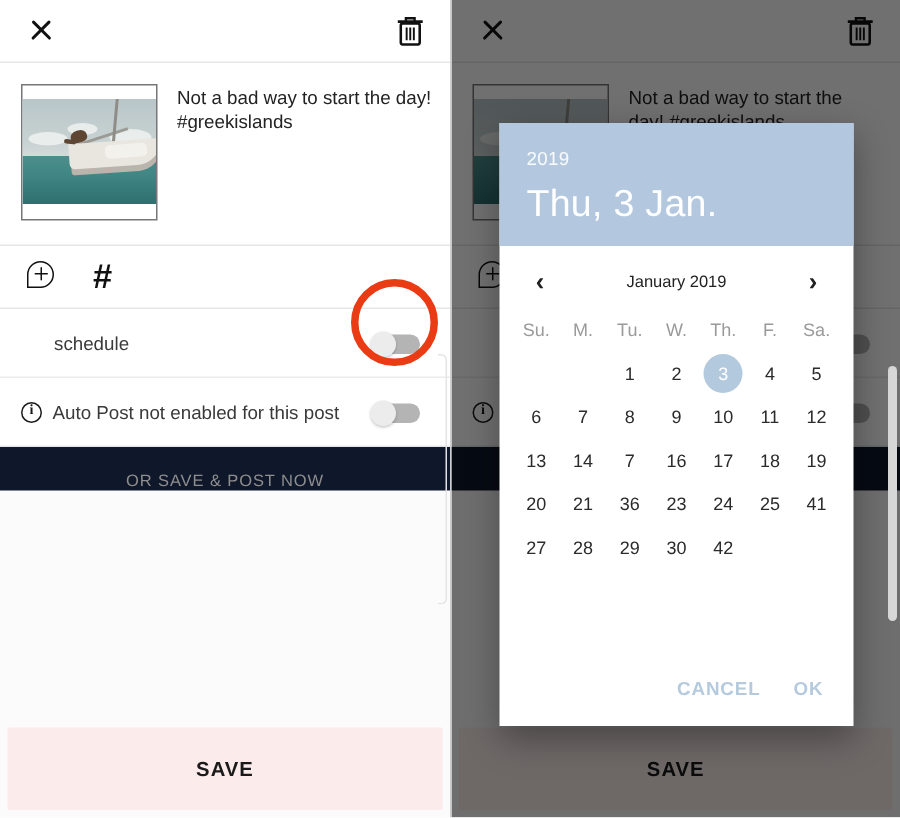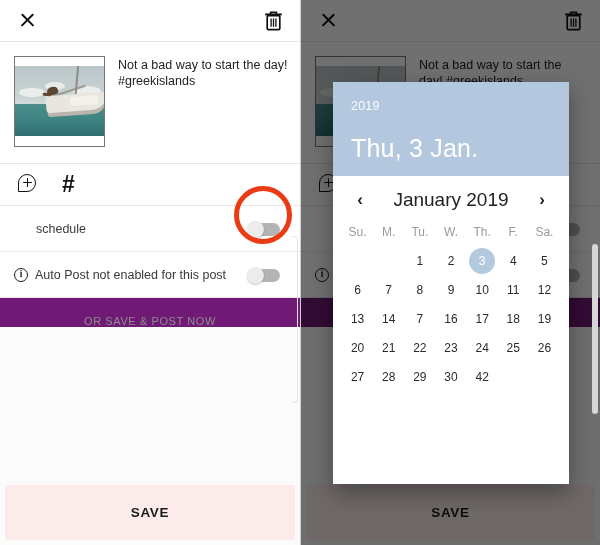--- a/index.html
+++ b/index.html
@@ -121,21 +121,21 @@
     background: #b4b4b4; border-radius: 7px;
   }
   .toggle .knob {
     position: absolute; left: 0; top: 0; width: 17px; height: 17px;
     background: #ececec; border-radius: 50%;
     box-shadow: 0 1px 2px rgba(0,0,0,.22);
   }
 
   
   .orsave {
-    background: #701a75; text-align: center;
+    background: #0f172a; text-align: center;
     font-size: 11px; letter-spacing: .6px; color: #8e8e8e;
     padding: 17px 0 0 0;
   }
 
   
   .scroll-hint {
     position: absolute; right: 2px; top: 236px;
     width: 6px; height: 167px;
     border: 1px solid #e4e4e4; border-left: none;
     border-radius: 0 4px 4px 0;
@@ -177,31 +177,31 @@
     background: #ffffff;
     box-shadow: 0 8px 22px rgba(0,0,0,.35);
     z-index: 70;
     display: flex; flex-direction: column;
   }
   .dlg-head {
     background: #b3c8de; color: #ffffff;
     padding: 17px 18px 13px 18px;
   }
   .dlg-year { font-size: 12.5px; opacity: .92; letter-spacing: .2px; }
-  .dlg-date { font-size: 25px; font-weight: 400; margin-top: 21px; letter-spacing: .2px; }
+  .dlg-date { font-size: 25px; font-weight: 400; margin-top: 9px; letter-spacing: .2px; }
 
   .cal-nav {
     display: flex; align-items: center; justify-content: space-between;
     padding: 13px 16px 6px 16px;
   }
   .chev {
     width: 22px; height: 22px; display: flex; align-items: center; justify-content: center;
     font-size: 17px; color: #222; cursor: pointer; font-weight: 600;
   }
-  .cal-title { font-size: 19px; color: #222; }
+  .cal-title { font-size: 11px; color: #222; }
 
   .cal-grid { display: grid; grid-template-columns: repeat(7, 1fr); padding: 0 9px; }
   .dow {
     text-align: center; font-size: 12px; color: #9a9a9a;
     padding: 8px 0 7px 0;
   }
   .day {
     position: relative; height: 29px;
     display: flex; align-items: center; justify-content: center;
     font-size: 12px; color: #2b2b2b; cursor: pointer;
@@ -454,46 +454,50 @@
           <div class="day">
             <span>19</span>
           </div>
           <div class="day">
             <span>20</span>
           </div>
           <div class="day">
             <span>21</span>
           </div>
           <div class="day">
-            <span>22</span>
+            <span>36</span>
           </div>
           <div class="day">
             <span>23</span>
           </div>
           <div class="day">
             <span>24</span>
           </div>
           <div class="day">
             <span>25</span>
           </div>
           <div class="day">
-            <span>26</span>
+            <span>41</span>
           </div>
           <div class="day">
             <span>27</span>
           </div>
           <div class="day">
             <span>28</span>
           </div>
           <div class="day">
             <span>29</span>
           </div>
           <div class="day">
             <span>30</span>
           </div>
           <div class="day">
             <span>42</span>
           </div>
         </div>
 
+      <div class="dlg-actions">
+        <div class="dlg-btn">CANCEL</div>
+        <div class="dlg-btn">OK</div>
+      </div>
     </div>
   </div>
 </div>
 
 </body></html>

